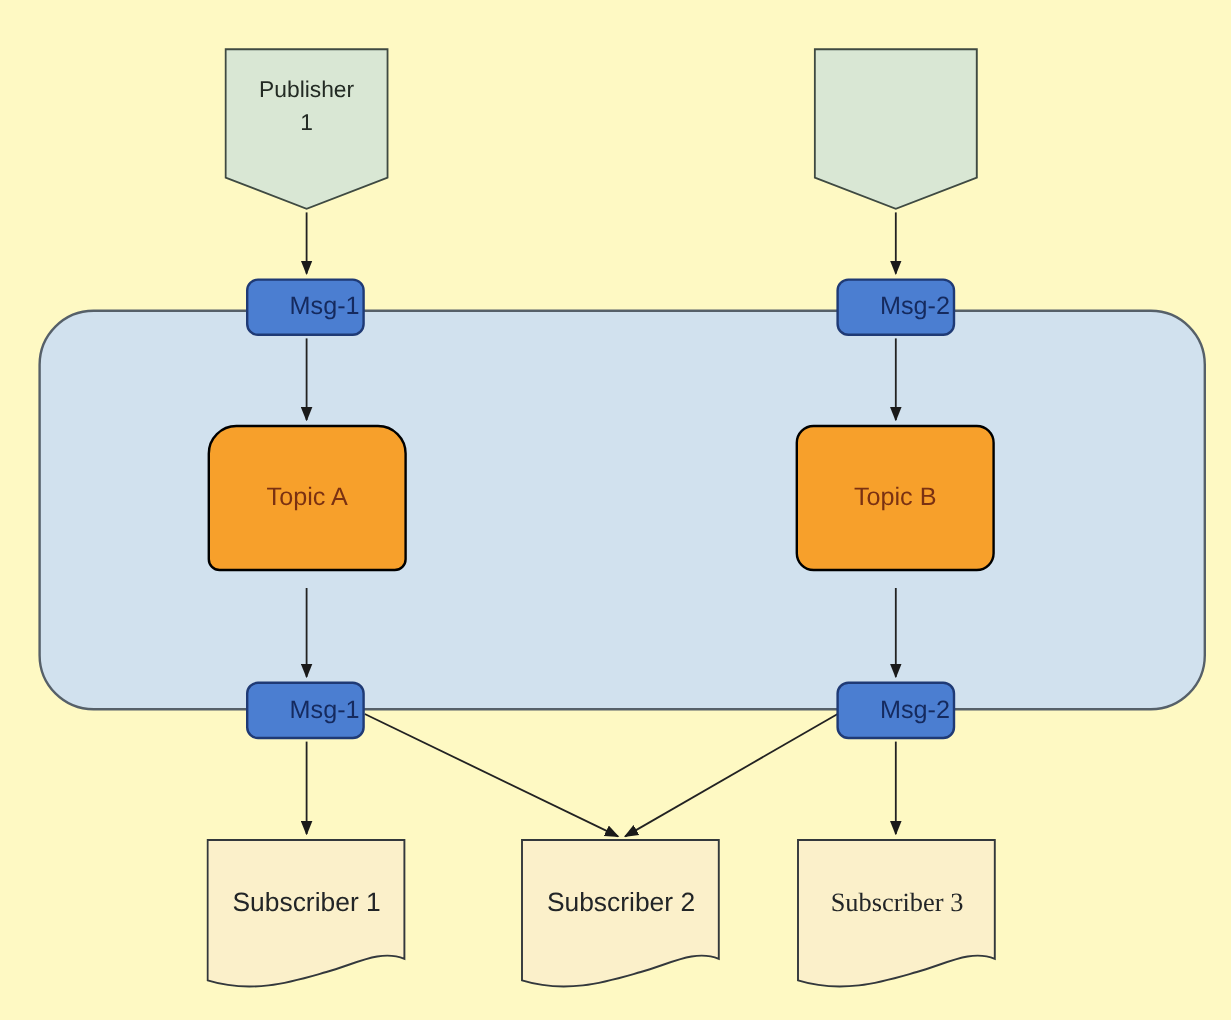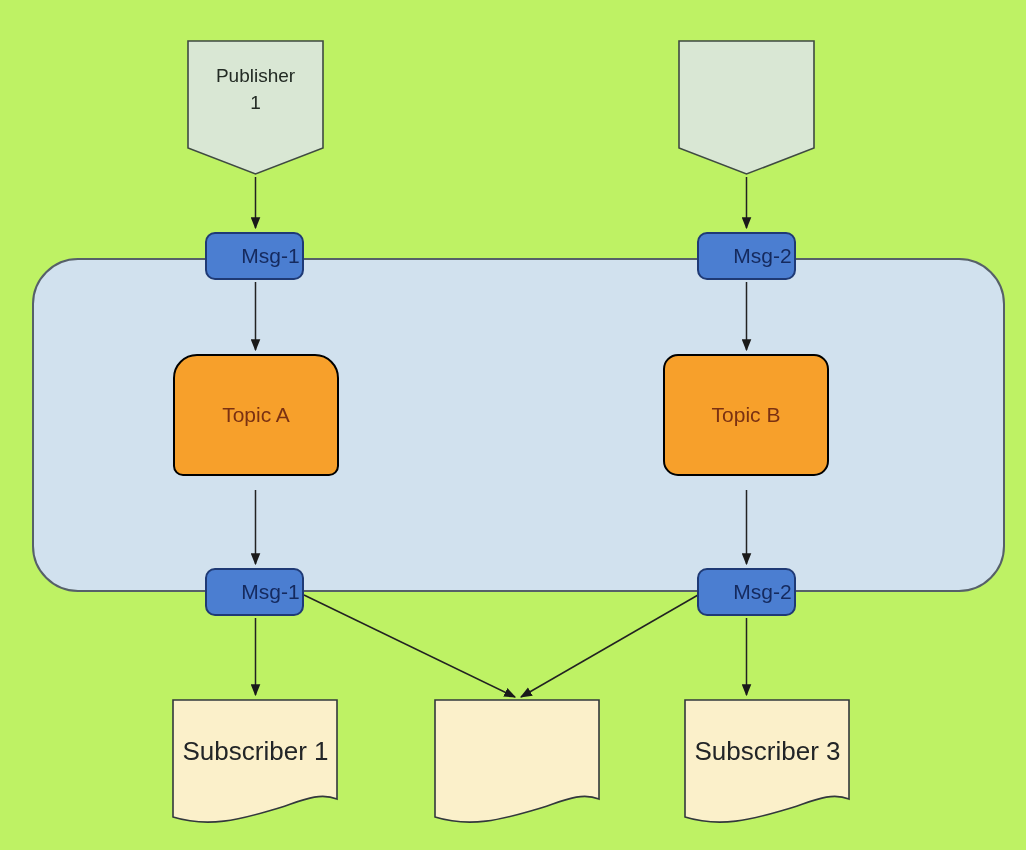--- a/index.html
+++ b/index.html
@@ -4,21 +4,21 @@
 <style>
   * { margin: 0; padding: 0; box-sizing: border-box; }
   body {
     background: #ffffff;
     font-family: "Liberation Sans", sans-serif;
   }
   .canvas {
     position: relative;
     width: 1026px;
     height: 850px;
-    background: #bef264;
+    background: #fef9c3;
     overflow: hidden;
   }
   .abs { position: absolute; }
 
   
   .bus {
     left: 32px; top: 258px;
     width: 973px; height: 334px;
     background: #d1e1ee;
     border: 2px solid #566069;
@@ -65,21 +65,21 @@
     font-size: 21px; color: #7a3112;
   }
 
   
   .subscriber { width: 167px; height: 132px; }
   .subscriber svg { display: block; }
   .subscriber .label {
     position: absolute; left: 0; top: 0;
     width: 100%; height: 105px;
     display: flex; align-items: center; justify-content: center;
-    font-size: 26px; color: #222527;
+    font-size: 22px; color: #222527;
   }
 </style>
 </head>
 <body>
 
 <div class="canvas">
 
   <div class="abs bus"></div>
 
   <svg class="abs arrows" width="1026" height="850" viewBox="0 0 1026 850">
@@ -145,23 +145,26 @@
     </svg>
     <div class="label">
       <span>Subscriber 1</span>
     </div>
   </div>
 
   <div class="abs node subscriber" style="left:434px; top:699px;">
     <svg width="167" height="132" viewBox="0 0 167 132">
       <path d="M1,1 L1,118 C40,130 75,118 100,111 C125,104 145,92 165,100 L165,1 Z" fill="#fbf0ca" stroke="#33383c" stroke-width="1.6"></path>
     </svg>
+    <div class="label">
+      <span>Subscriber 2</span>
+    </div>
   </div>
 
-  <div class="abs node subscriber" style="left:684px; top:699px;">
+  <div class="abs node subscriber" style="left:664px; top:699px;font-family:Liberation Serif, serif;">
     <svg width="167" height="132" viewBox="0 0 167 132">
       <path d="M1,1 L1,118 C40,130 75,118 100,111 C125,104 145,92 165,100 L165,1 Z" fill="#fbf0ca" stroke="#33383c" stroke-width="1.6"></path>
     </svg>
     <div class="label">
       <span>Subscriber 3</span>
     </div>
   </div>
 
 </div>
 

